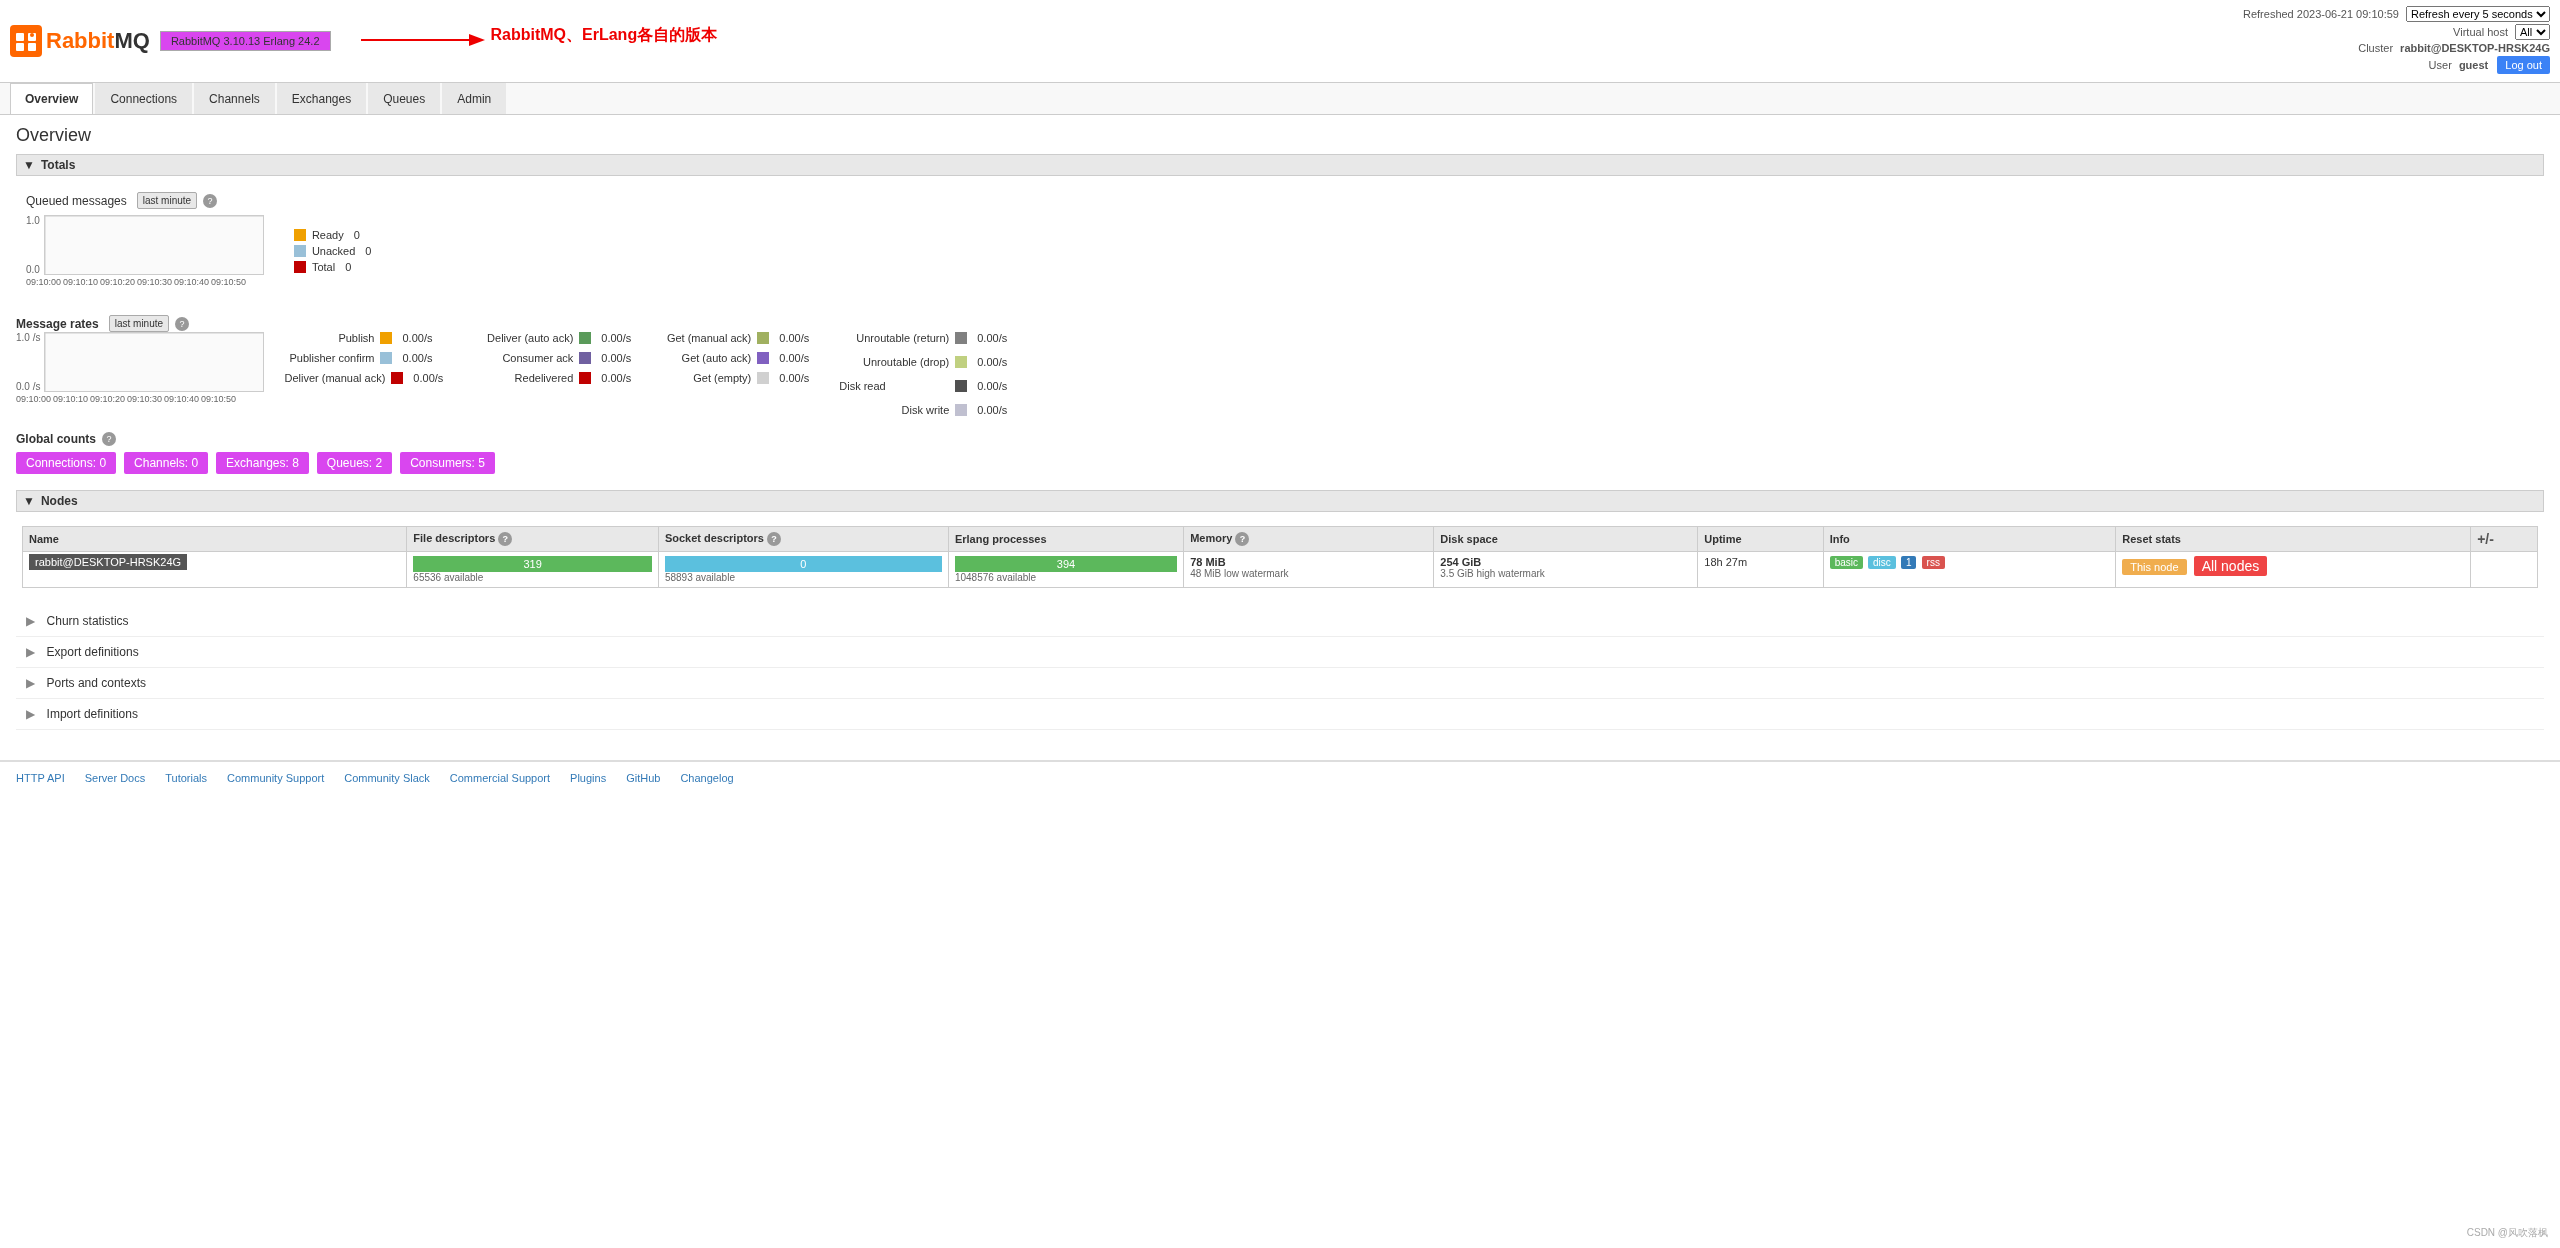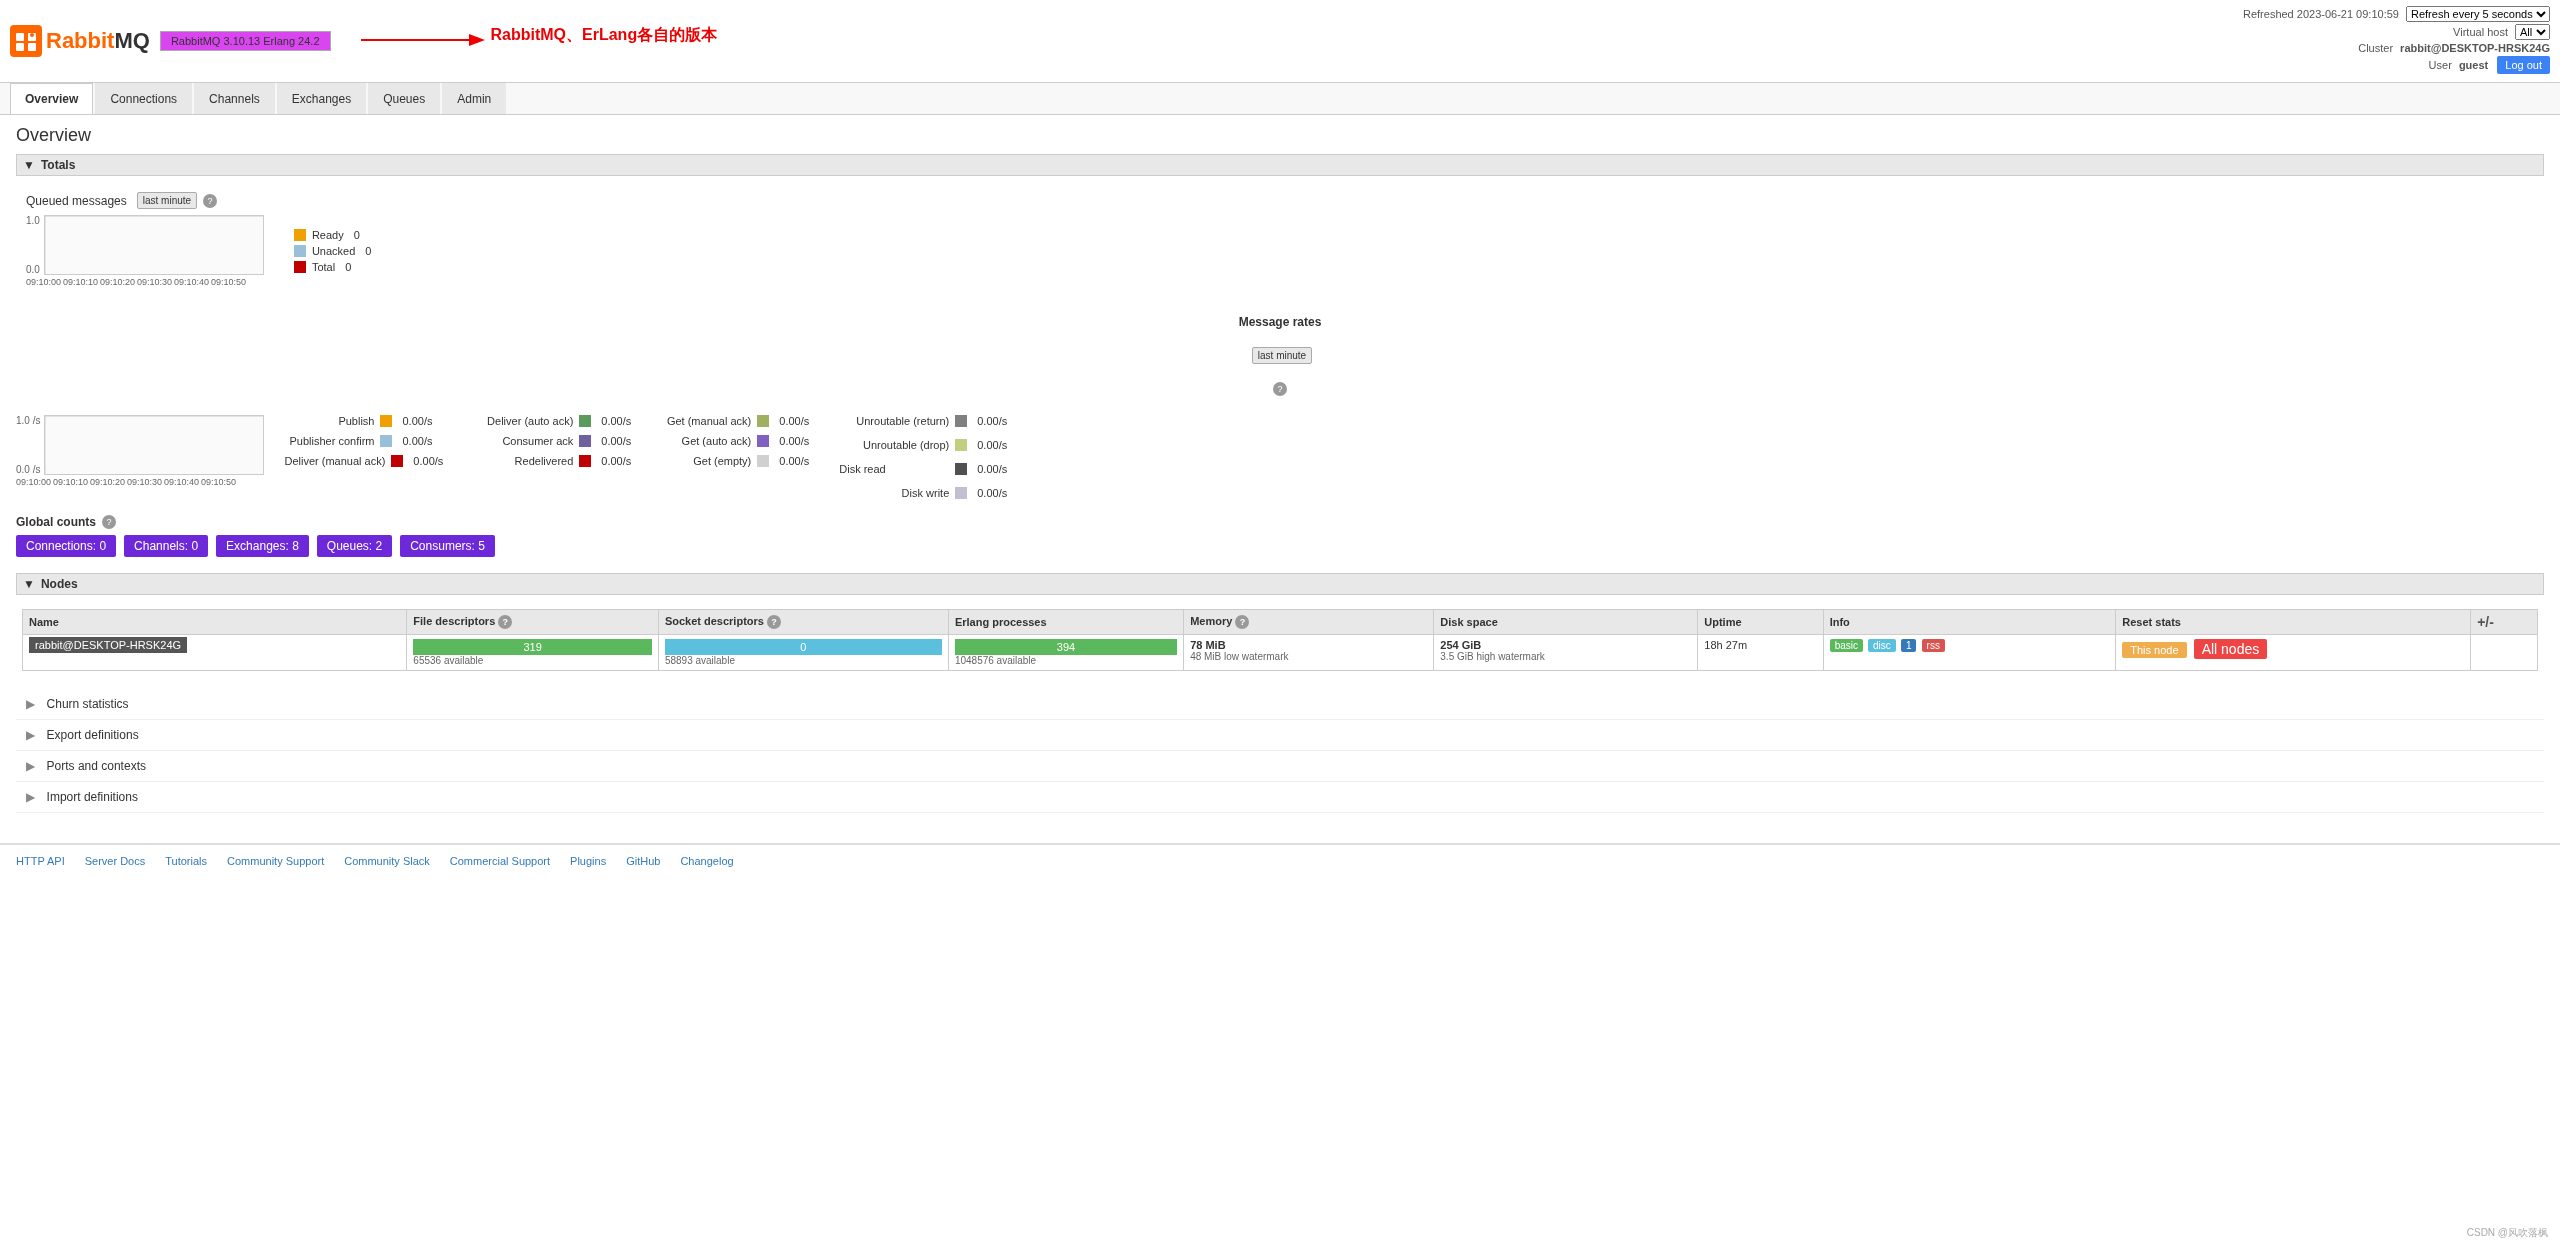--- a/index.html
+++ b/index.html
@@ -34,21 +34,21 @@
 
     
     .badge { display: inline-block; padding: 2px 5px; background: #e8e8e8; border: 1px solid #aaa; font-size: 10px; border-radius: 2px; margin-left: 4px; }
     .help-icon { display: inline-block; width: 14px; height: 14px; background: #999; color: #fff; border-radius: 50%; text-align: center; line-height: 14px; font-size: 9px; cursor: pointer; }
 
     
     .rates-area { display: flex; gap: 20px; margin-bottom: 16px; }
 
     
     .global-counts { display: flex; gap: 8px; margin-bottom: 16px; align-items: center; }
-    .count-badge { background: #6d28d9; color: #fff; padding: 4px 10px; font-size: 12px; border-radius: 2px; cursor: pointer; }
+    .count-badge { background: #d946ef; color: #fff; padding: 4px 10px; font-size: 12px; border-radius: 2px; cursor: pointer; }
     table.nodes-table { width: 100%; border-collapse: collapse; font-size: 11px; }
     table.nodes-table th { background: #e8e8e8; padding: 4px 6px; text-align: left; border: 1px solid #ccc; font-weight: bold; }
     table.nodes-table td { padding: 4px 6px; border: 1px solid #ccc; vertical-align: top; }
     .node-name { background: #555; color: #fff; padding: 2px 6px; font-size: 11px; }
     .bar-green { background: #5cb85c; color: #fff; text-align: center; padding: 2px 6px; }
     .bar-blue { background: #5bc0de; color: #fff; text-align: center; padding: 2px 6px; }
     .bar-sub { font-size: 10px; color: #666; }
     .info-badge { display: inline-block; padding: 1px 5px; border-radius: 2px; font-size: 10px; margin-right: 2px; }
     .info-basic { background: #5cb85c; color: #fff; }
     .info-disc { background: #5bc0de; color: #fff; }
@@ -194,21 +194,21 @@
             <span class="legend-color" style="background:#c00000;"></span>
             <span>Total</span>
             <span style="margin-left:4px;">0</span>
           </div>
         </div>
       </div>
     </div>
   </div>
 
   <div>
-    <div style="margin-bottom:19px;display:flex;align-items:center;gap:18px;flex-direction:column;">
+    <div style="margin-bottom:0;display:flex;align-items:center;gap:6px;">
       <span style="font-size:12px;font-weight:bold;">Message rates</span>
       <span class="badge">last minute</span>
       <span class="help-icon">?</span>
     </div>
     <div class="rates-area">
       <div class="chart-box">
         <div style="display:flex;align-items:flex-start;">
           <div style="display:flex;flex-direction:column;justify-content:space-between;height:60px;margin-right:4px;font-size:10px;color:#666;">
             <span>1.0 /s</span>
             <span>0.0 /s</span>

